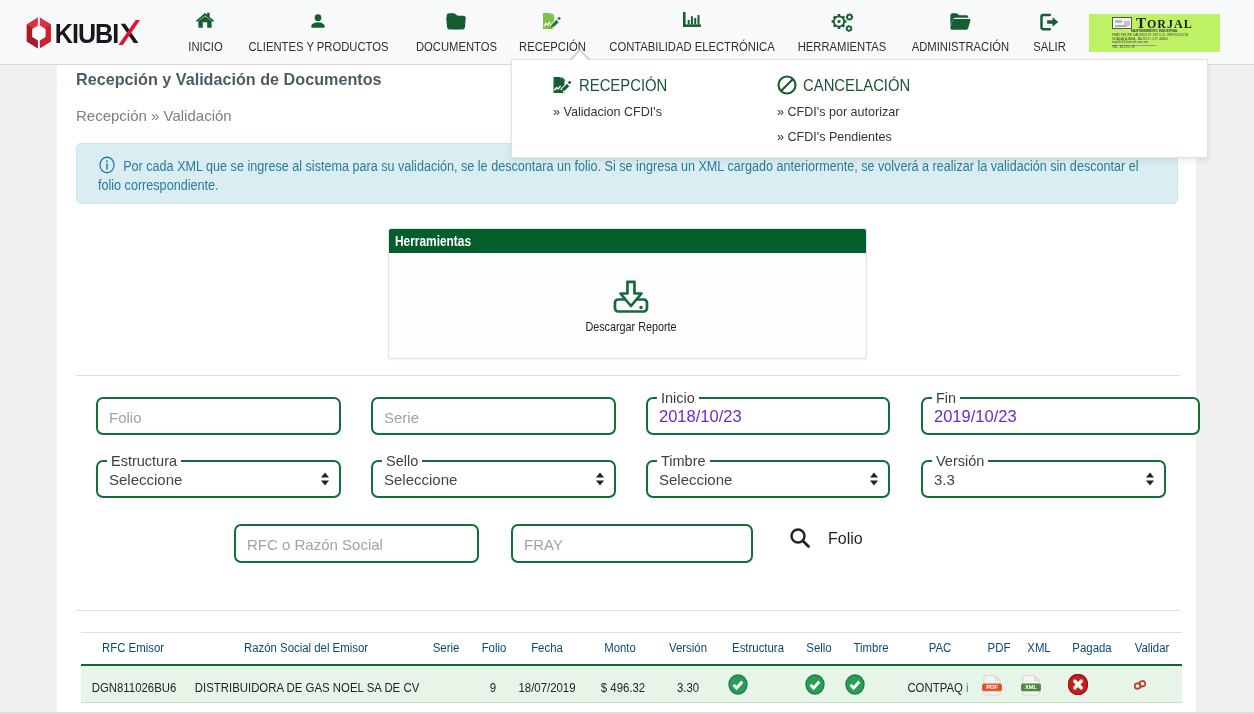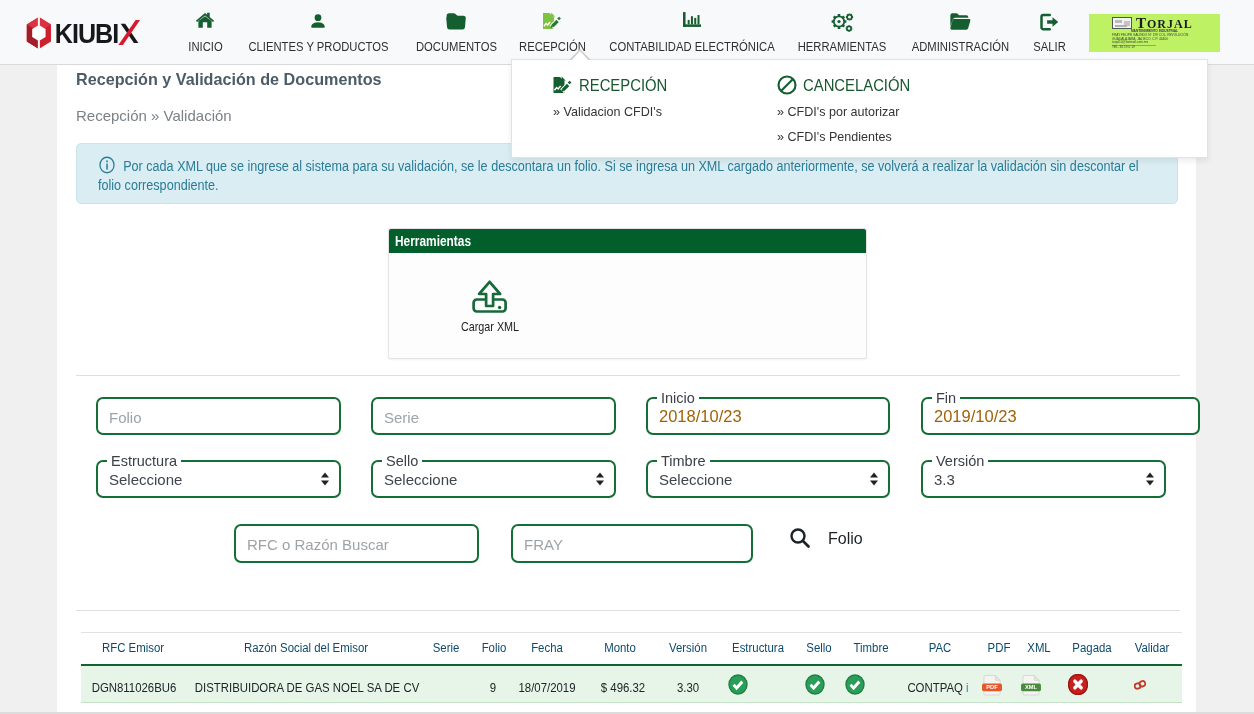--- a/index.html
+++ b/index.html
@@ -28,21 +28,21 @@
   
   .panel { position:absolute; left:388px; top:228px; width:479px; height:131px; background:#fdfdfd; border:1px solid #e4e4e4; border-radius:2px; box-shadow:0 1px 2px rgba(0,0,0,.05); }
   .panel .phead { height:24px; background:#025e2b; color:#fff; font-size:14px; font-weight:bold; line-height:24px; padding-left:6px; border-radius:2px 2px 0 0; transform-origin:left top; }
   .panel .phead span { display:inline-block; transform:scaleX(0.85); transform-origin:left top; }
   .ptool { position:absolute; text-align:center; transform:translateX(-50%); }
   .ptool .tl { font-size:13.5px; color:#222; margin-top:2px; white-space:nowrap; transform:scaleX(0.8); }
   
   .hr { position:absolute; left:76px; width:1104px; height:0; border-top:1px solid #ddd; }
   .fld { position:absolute; height:38px; border:2px solid #146f36; border-radius:7px; background:#fff; }
   .fld .ph { position:absolute; left:11px; top:10px; font-size:15px; color:#9da3a8; }
-  .fld .val { position:absolute; left:11px; top:8px; font-size:16.5px; color:#a16207; }
+  .fld .val { position:absolute; left:11px; top:8px; font-size:16.5px; color:#6d28d9; }
   .fld .lab { position:absolute; left:9px; top:-9px; font-size:14.5px; color:#3b4147; background:#fff; padding:0 4px; line-height:17px; }
   .fld .selval { position:absolute; left:11px; top:9px; font-size:15px; color:#3e454d; }
   .fld .ar { position:absolute; right:7px; top:9px; }
   .buscar { position:absolute; left:828px; top:530px; font-size:16px; color:#1d2227; }
   .footline { position:absolute; left:0; top:712px; width:1254px; height:2px; background:#dcdcdc; }
   .thc { position:absolute; transform:translateX(-50%) scaleX(0.95); white-space:nowrap; }
 </style>
 </head>
 <body>
   <div class="card"></div>
@@ -189,27 +189,27 @@
   <div class="crumb">Recepción » Validación</div>
   <div class="alert">
     <div class="atext"><svg width="20" height="18" viewBox="0 0 18 18">
         <circle cx="9" cy="9" r="7.8" fill="none" stroke="#2b7c97" stroke-width="1.4"></circle>
         <rect x="8.2" y="7.6" width="1.7" height="6" fill="#2b7c97"></rect>
         <rect x="8.2" y="4.4" width="1.7" height="1.9" fill="#2b7c97"></rect>
       </svg>Por cada XML que se ingrese al sistema para su validación, se le descontara un folio. Si se ingresa un XML cargado anteriormente, se volverá a realizar la validación sin descontar el folio correspondiente.</div>
   </div>
   <div class="panel">
     <div class="phead"><span>Herramientas</span></div>
-    <div class="ptool" style="left:101px;top:51px;">
+    <div class="ptool" style="left:242px;top:51px;">
       <svg width="36" height="33" viewBox="0 0 36 33">
         <rect x="2" y="19.5" width="32" height="12" rx="3.2" fill="none" stroke="#17683a" stroke-width="2.7"></rect>
-        <path d="M14.5 26 V14 H7.5 L18 1.8 L28.5 14 H21.5 V26 Z" fill="#fdfdfd" stroke="#17683a" stroke-width="2.7" stroke-linejoin="round"></path>
+        <path d="M14.5 1.8 V13.5 H7.5 L18 26 L28.5 13.5 H21.5 V1.8 Z" fill="#fdfdfd" stroke="#17683a" stroke-width="2.7" stroke-linejoin="round"></path>
         <circle cx="28" cy="27.5" r="1.7" fill="#17683a"></circle>
       </svg>
-      <div class="tl">Cargar XML</div>
+      <div class="tl">Descargar Reporte</div>
     </div>
   </div>
   <div class="hr" style="top:375px;"></div>
   <div class="fld" style="left:96px;top:397px;width:245px;">
     <span class="ph">Folio</span>
   </div>
   <div class="fld" style="left:371px;top:397px;width:245px;">
     <span class="ph">Serie</span>
   </div>
   <div class="fld" style="left:646px;top:397px;width:244px;">
@@ -248,21 +248,21 @@
   <div class="fld" style="left:921px;top:460px;width:245px;">
     <span class="lab">Versión</span>
     <span class="selval">3.3</span>
     <svg class="ar" width="14" height="16" viewBox="0 0 14 16">
       <path d="M7 1.5 L11 6.5 H3 Z" fill="#222"></path>
       <path d="M7 14.5 L3 9.5 H11 Z" fill="#222"></path>
     </svg>
   </div>
 
   <div class="fld" style="left:234px;top:524px;width:245px;height:39px;">
-    <span class="ph">RFC o Razón Buscar</span>
+    <span class="ph">RFC o Razón Social</span>
   </div>
   <div class="fld" style="left:511px;top:524px;width:242px;height:39px;">
     <span class="ph">FRAY</span>
   </div>
   <svg style="position:absolute;left:788px;top:526px;" width="24" height="24" viewBox="0 0 24 24">
     <circle cx="10" cy="10" r="6.5" fill="none" stroke="#1d2227" stroke-width="2.4"></circle>
     <path d="M15 15 L20.5 20.5" stroke="#1d2227" stroke-width="2.8" stroke-linecap="round"></path>
   </svg>
   <div class="buscar">Folio</div>
   <div class="hr" style="top:610px;"></div>

